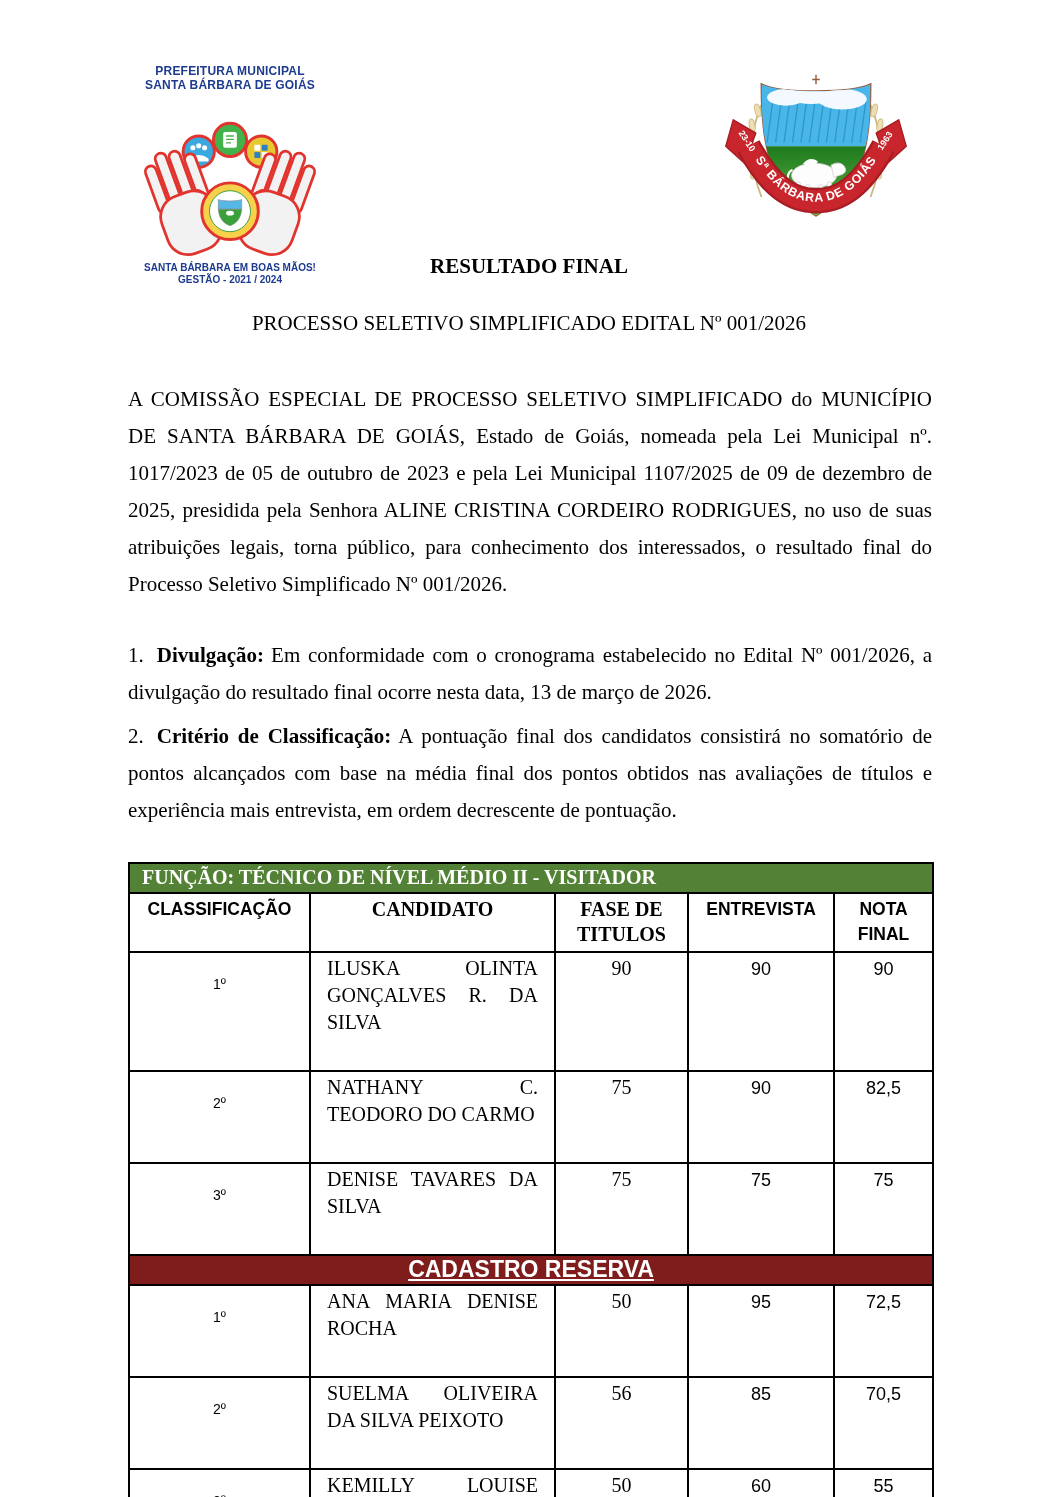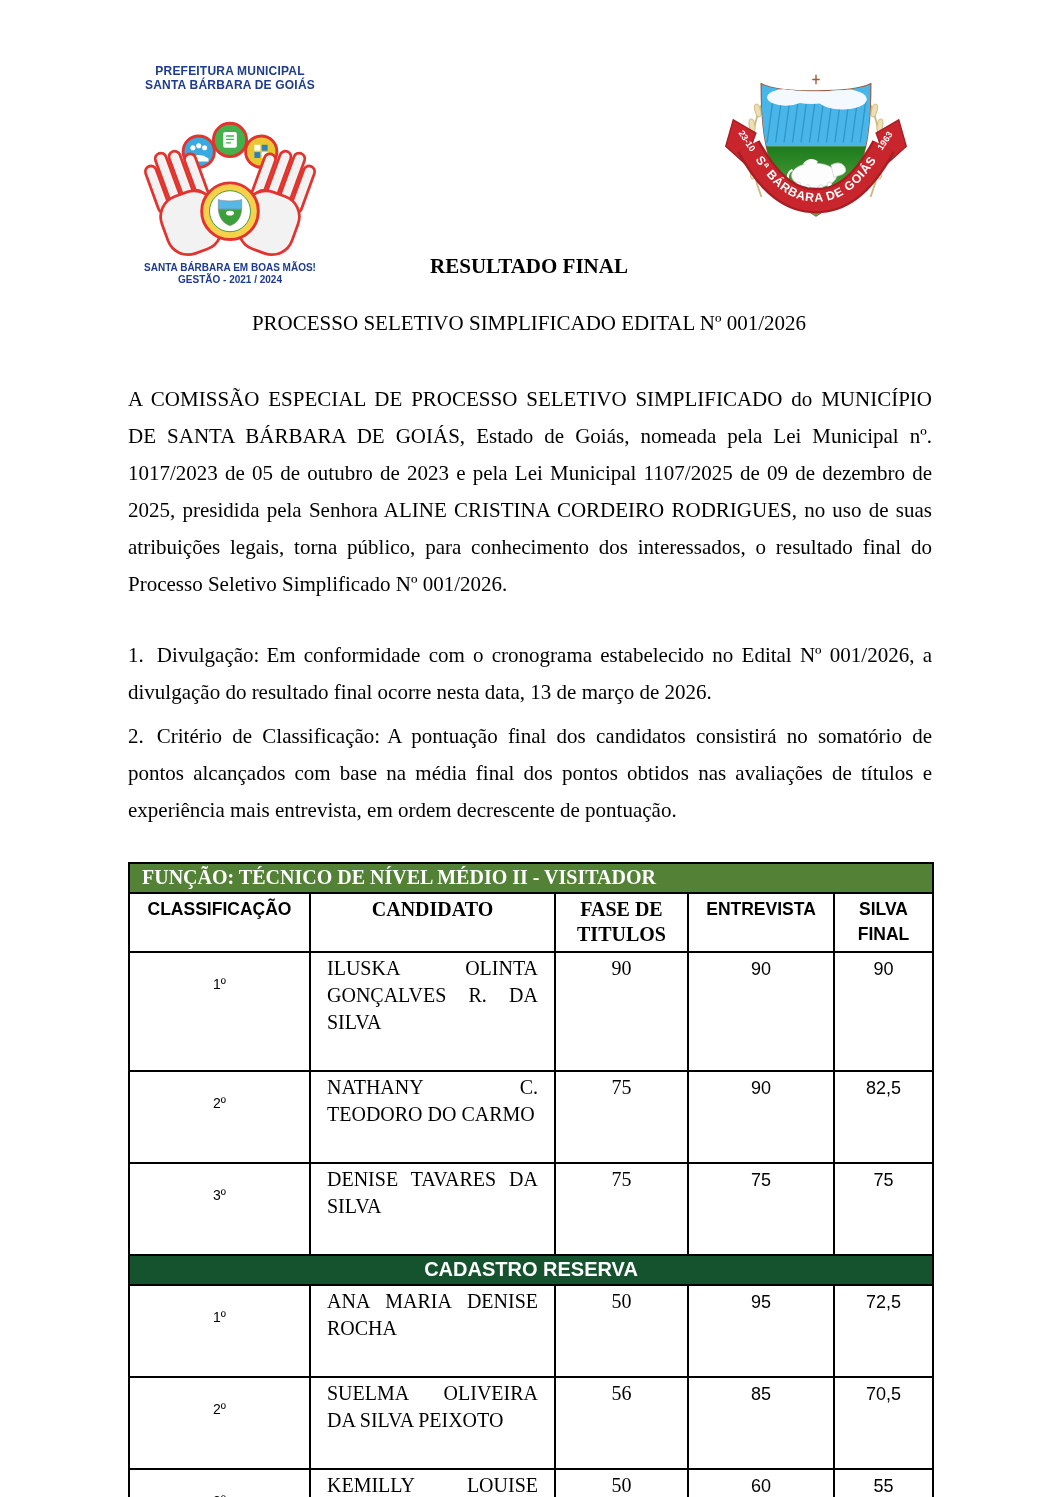--- a/index.html
+++ b/index.html
@@ -22,32 +22,32 @@
   .doc-title { position:absolute; top:254px; left:0; right:0; text-align:center;
                font-size:21px; font-weight:bold; }
   .doc-subtitle { position:absolute; top:311px; left:0; right:0; text-align:center;
                   font-size:21px; }
   
   .intro { position:absolute; top:381px; left:128px; width:804px;
            font-size:21px; line-height:37px; text-align:justify; }
   .items { position:absolute; top:637px; left:128px; width:804px; }
   .item  { margin:0 0 7px 0; font-size:21px; line-height:37px; text-align:justify; }
   .item-num   { margin-right:13px; }
-  .item-label { font-weight:normal; margin-right:7px; }
+  .item-label { font-weight:bold; margin-right:7px; }
   
   .table-wrap { position:absolute; top:862px; left:128px; width:804px; }
   table.results { border-collapse:collapse; width:804px; table-layout:fixed; }
   table.results td { border:2px solid #000; vertical-align:top; }
   .bar-function td {
     background:#538135; color:#fff; font-family:"Liberation Serif",serif;
     font-weight:bold; font-size:20px; padding:1px 12px 2px; line-height:25px; text-align:left;
   }
   .bar-reserve td {
-    background:#14532d; color:#fff; font-family:"Liberation Sans",sans-serif;
-    font-weight:bold; font-size:20px; padding:1px 2px 2px; line-height:25px; text-align:center;
+    background:#7f1d1d; color:#fff; font-family:"Liberation Sans",sans-serif;
+    font-weight:bold; font-size:23px; padding:1px 2px 2px; line-height:25px; text-align:center;text-decoration:underline;
   }
   .hdr td { text-align:center; padding:3px 2px 4px; line-height:25px; }
   .h-sans  { font-family:"Liberation Sans",sans-serif; font-weight:bold; font-size:17.5px; }
   .h-serif { font-family:"Liberation Serif",serif; font-weight:bold; font-size:20px; }
   .c-rank { text-align:center; font-family:"Liberation Sans",sans-serif; font-size:14px;
             padding:18px 2px; line-height:27px;border-radius:14px; }
   .c-name { font-family:"Liberation Serif",serif; font-size:20px; text-align:justify;
             padding:2px 16px; line-height:27px; }
   .c-fase { text-align:center; font-family:"Liberation Serif",serif; font-size:20px;
             padding:2px 2px; line-height:27px; }
@@ -215,21 +215,21 @@
       </colgroup>
       <tbody>
           <tr class="bar-function">
         <td colspan="5">FUNÇÃO: TÉCNICO DE NÍVEL MÉDIO II - VISITADOR</td>
       </tr>
       <tr class="hdr">
         <td class="h-sans">CLASSIFICAÇÃO</td>
         <td class="h-serif">CANDIDATO</td>
         <td class="h-serif">FASE DE TITULOS</td>
         <td class="h-sans">ENTREVISTA</td>
-        <td class="h-sans">SILVA FINAL</td>
+        <td class="h-sans">NOTA FINAL</td>
       </tr>
 
       <tr class="row-3l">
         <td class="c-rank">1º</td>
         <td class="c-name">ILUSKA OLINTA GONÇALVES R. DA SILVA</td>
         <td class="c-fase">90</td>
         <td class="c-sansnum">90</td>
         <td class="c-sansnum">90</td>
       </tr>
       <tr class="row-2l">

